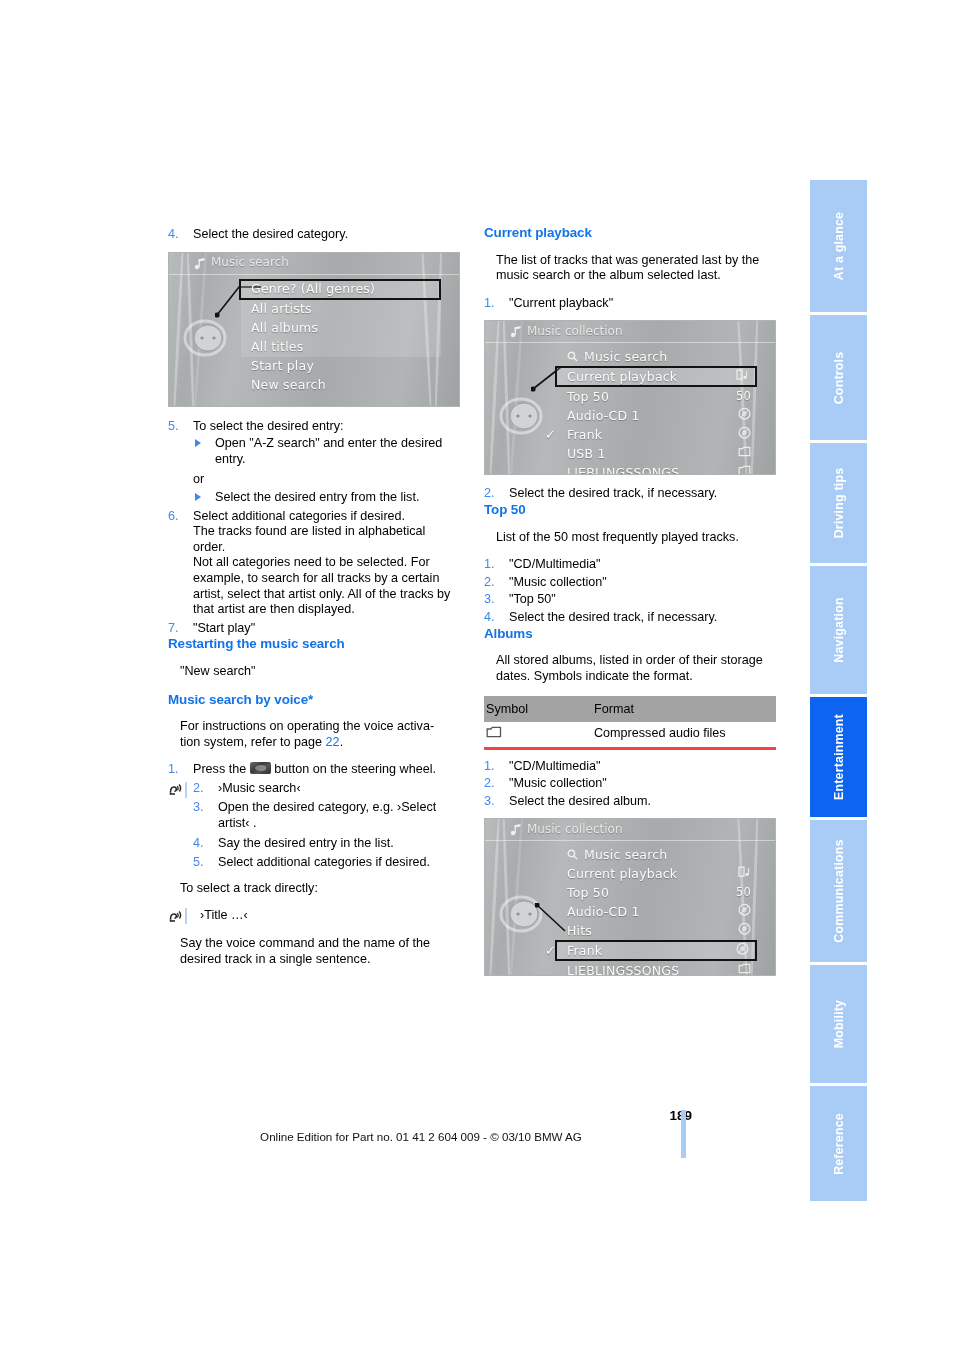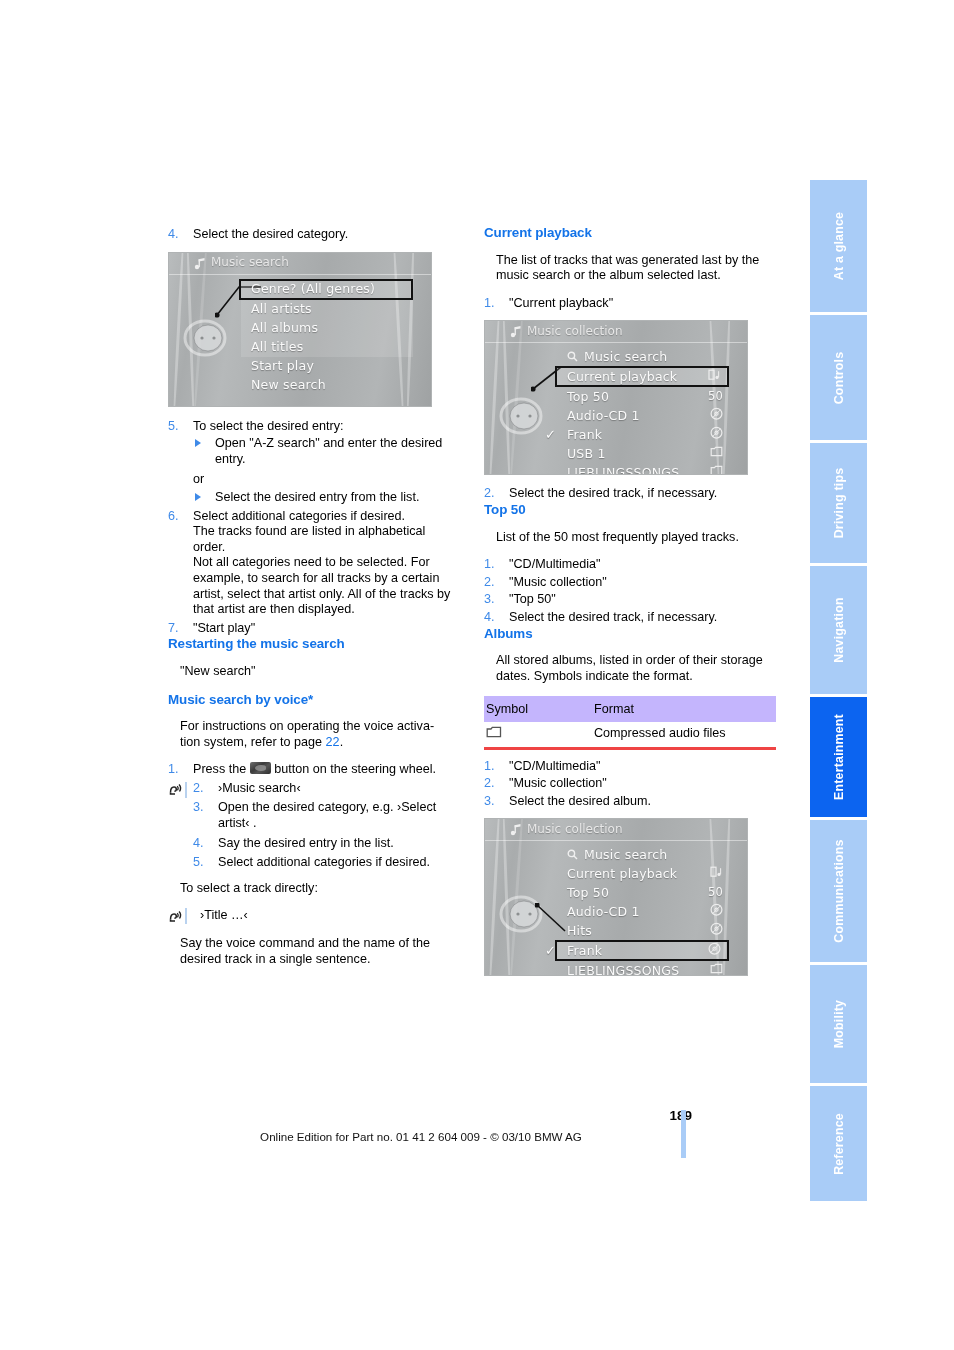--- a/index.html
+++ b/index.html
@@ -95,21 +95,21 @@
     position: absolute; left: 5px; top: 3px;
     width: 11px; height: 6px;
     background: #9a9a9a;
     border-radius: 50% 40% 40% 50%;
     opacity: .75;
   }
 
   
   .shot {
     position: relative;
-    width: 264px;
+    width: 292px;
     background: linear-gradient(100deg,#b9bcbd 0%, #a9acad 12%, #b6b9ba 26%, #a7aaab 55%, #b2b5b6 80%, #9fa2a3 100%);
     border: 1px solid #b0b3b4;
     overflow: hidden;
     font-family: "DejaVu Sans", sans-serif;
     color: #f4f4f4;
   }
   .shot .swirl-l, .shot .swirl-r {
     position: absolute; top: -10%; height: 120%;
     pointer-events: none; opacity: .55;
   }
@@ -176,21 +176,21 @@
   }
 
   
   table.symtab {
     border-collapse: collapse;
     width: 292px;
     margin-top: 10px;
     font-size: 12.6px;
   }
   table.symtab thead th {
-    background: #c4b5fd;
+    background: #a3a3a3;
     text-align: left;
     font-weight: normal;
     padding: 6px 0 4px 2px;
     height: 22px;
   }
   table.symtab thead th.c1 { width: 108px; }
   table.symtab tbody td {
     padding: 3px 0 3px 2px;
     vertical-align: middle;
     height: 24px;

